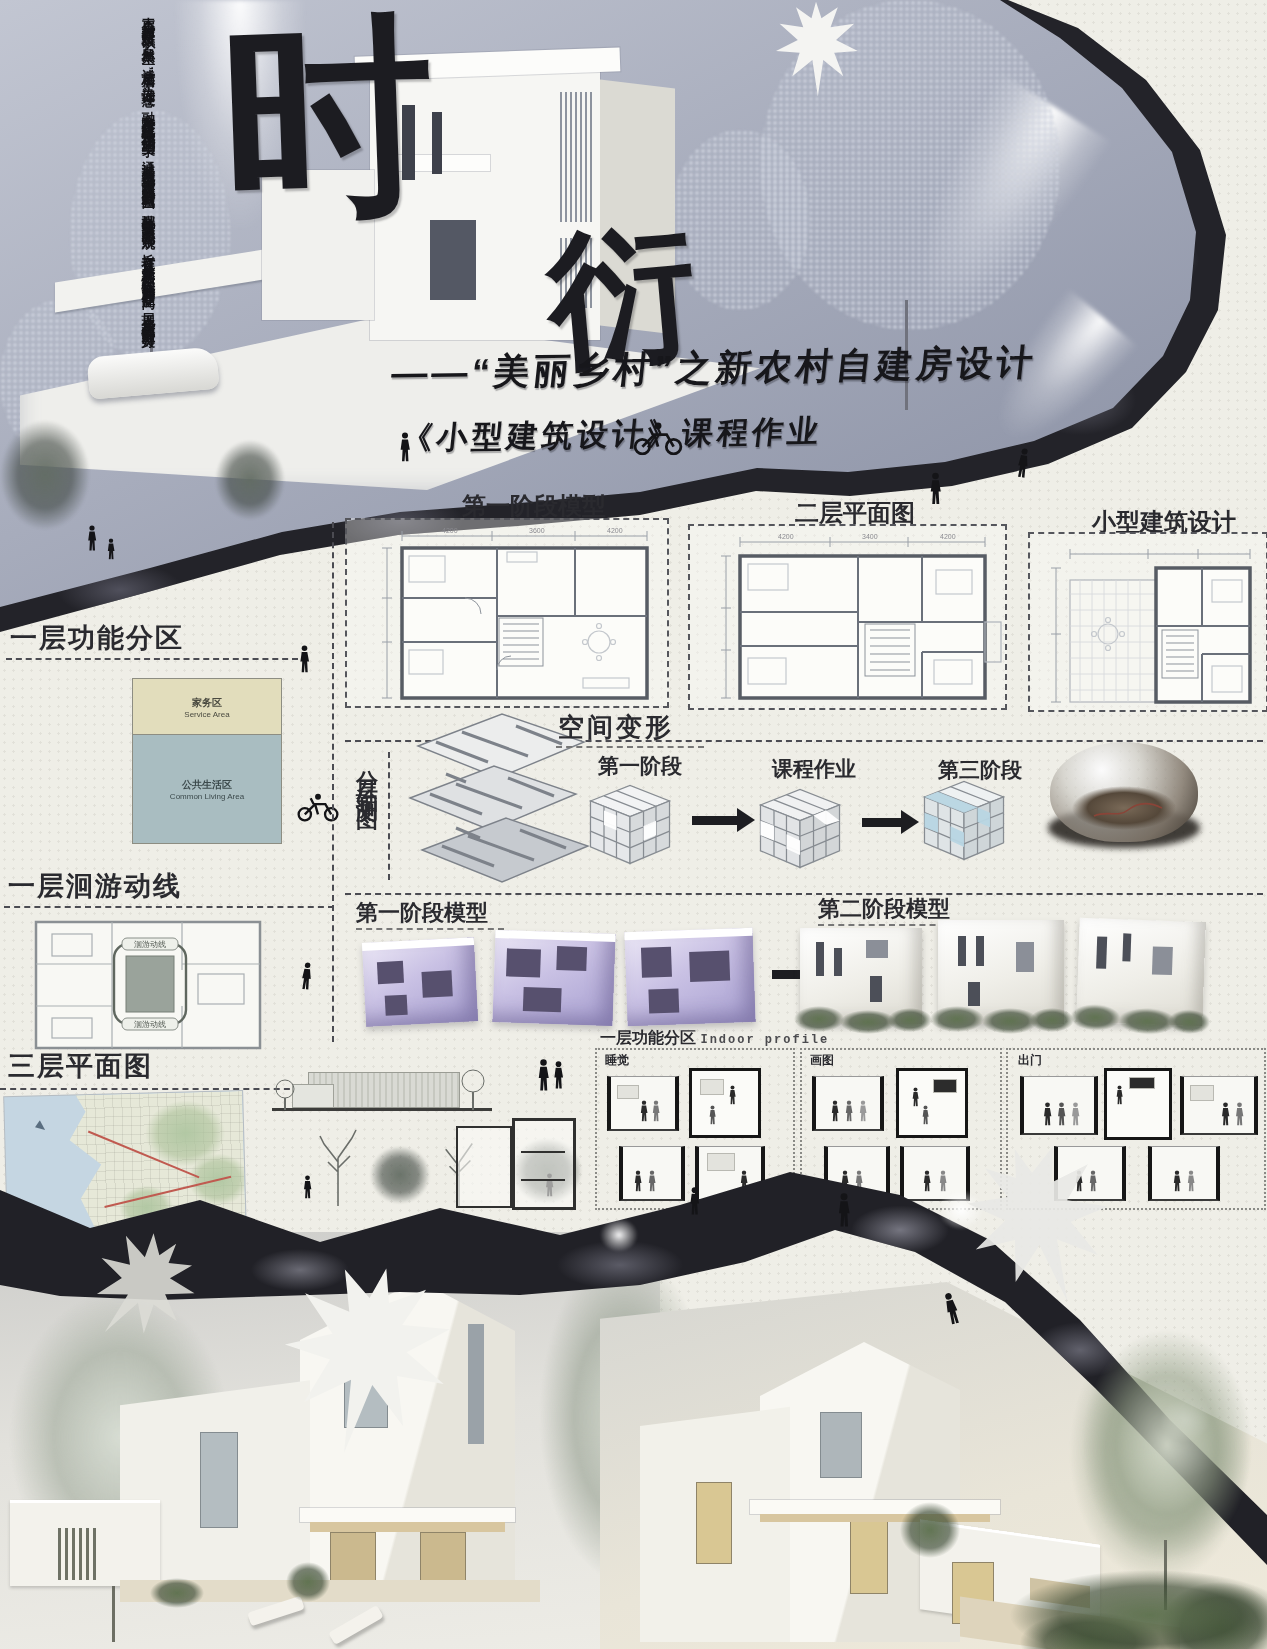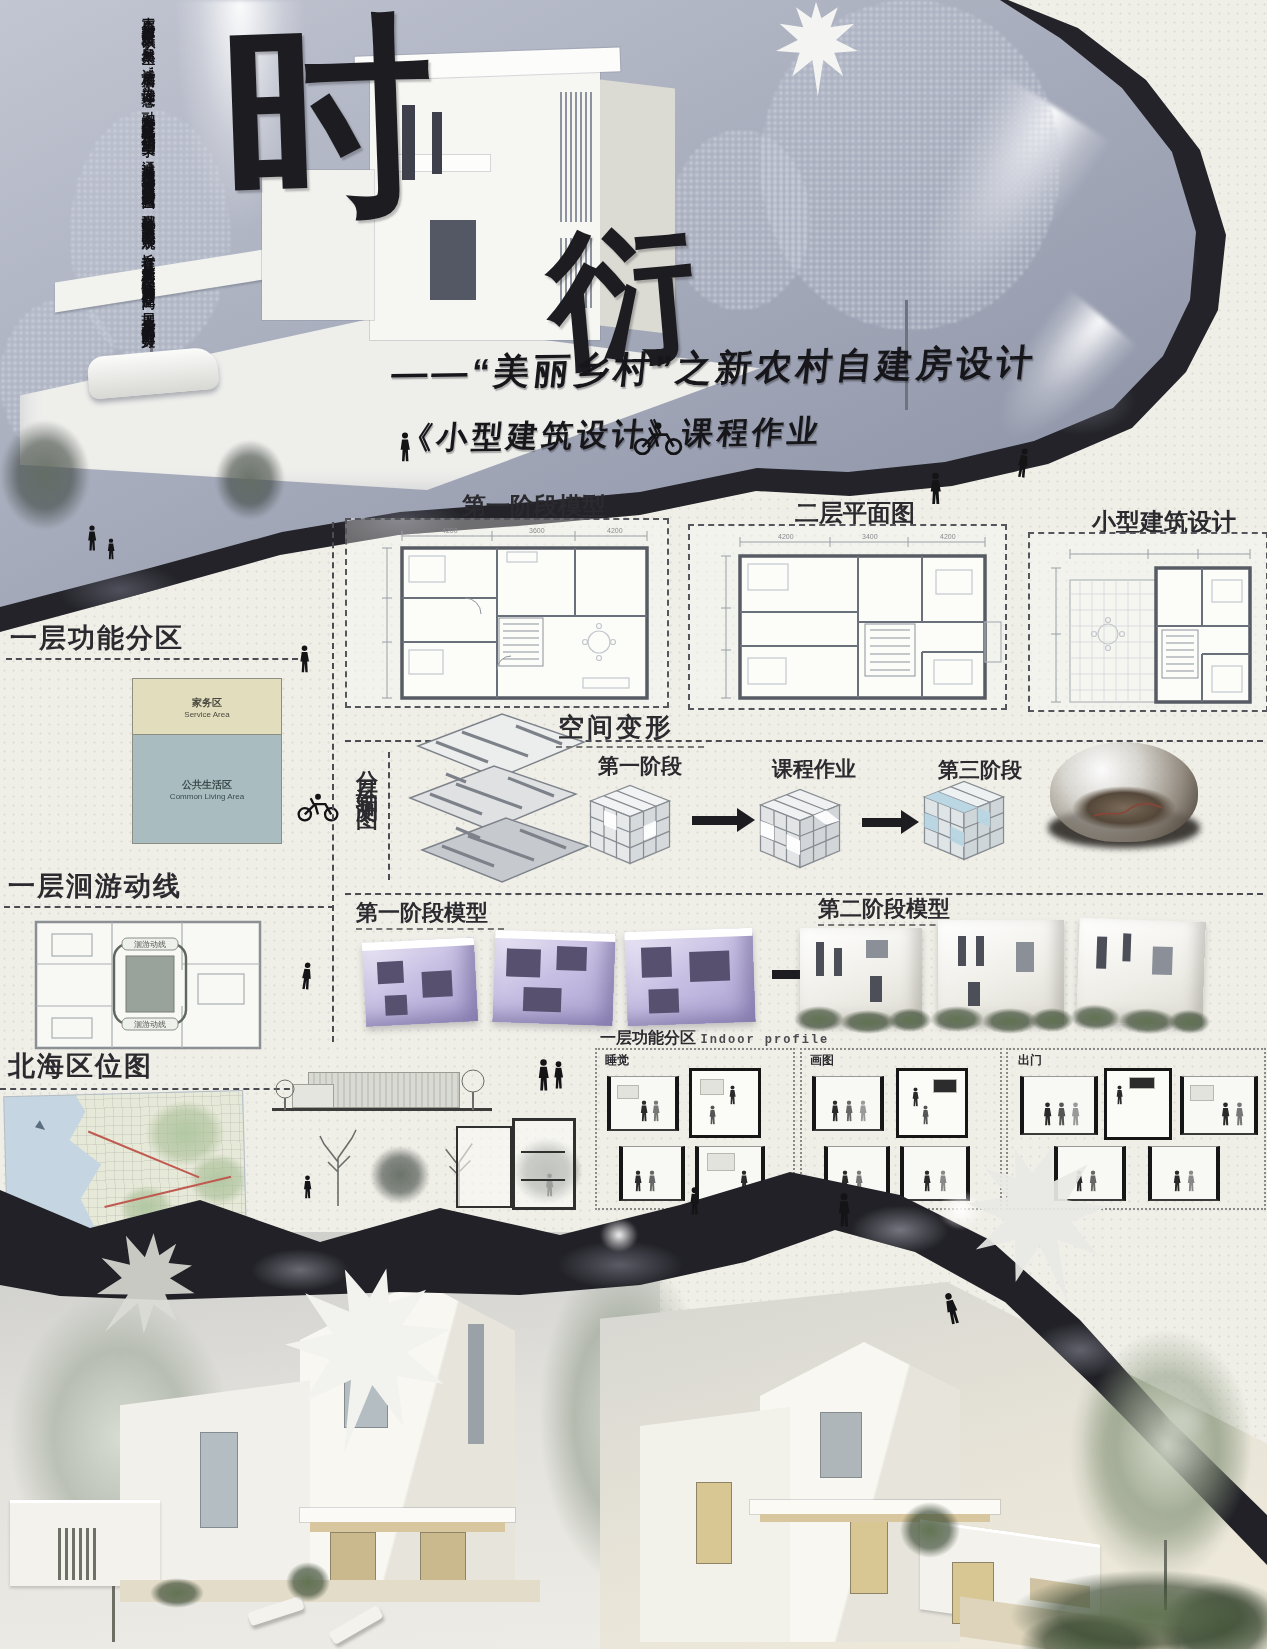--- a/index.html
+++ b/index.html
@@ -376,21 +376,21 @@
       </g>
       <rect x="104" y="42" width="48" height="56" fill="#9aa39b" stroke="#777f77"></rect>
       <rect x="92" y="30" width="72" height="80" rx="14" fill="none" stroke="#5f675f" stroke-width="2.4"></rect>
       <rect x="100" y="24" width="56" height="12" rx="5" fill="#eef0ea" stroke="#8a908a"></rect>
       <text x="128" y="33" font-size="8" fill="#4d544d" text-anchor="middle">洄游动线</text>
       <rect x="100" y="104" width="56" height="12" rx="5" fill="#eef0ea" stroke="#8a908a"></rect>
       <text x="128" y="113" font-size="8" fill="#4d544d" text-anchor="middle">洄游动线</text>
     </svg>
   </div>
 
-  <div class="sect" style="left:8px;top:1048px;font-size:27px;letter-spacing:2px;">北海区位图</div>
+  <div class="sect" style="left:8px;top:1048px;font-size:27px;letter-spacing:2px;">三层平面图</div>
   <div class="dash abs" style="left:0px;top:1088px;width:300px;"></div>
 
   <div class="map abs" style="left:6px;top:1094px;width:238px;height:140px;">
     <div class="land"></div>
     <div class="gpatch" style="left:140px;top:8px;width:80px;height:66px;"></div>
     <div class="gpatch" style="left:182px;top:62px;width:60px;height:52px;"></div>
     <div class="gpatch" style="left:112px;top:92px;width:54px;height:44px;"></div>
     <div class="road" style="left:78px;top:60px;width:120px;transform:rotate(24deg);"></div>
     <div class="road" style="left:96px;top:98px;width:130px;transform:rotate(-12deg);"></div>
     <div class="abs" style="left:30px;top:24px;width:10px;height:10px;background:#5a6e80;clip-path:polygon(50% 0,100% 100%,0 70%);"></div>

